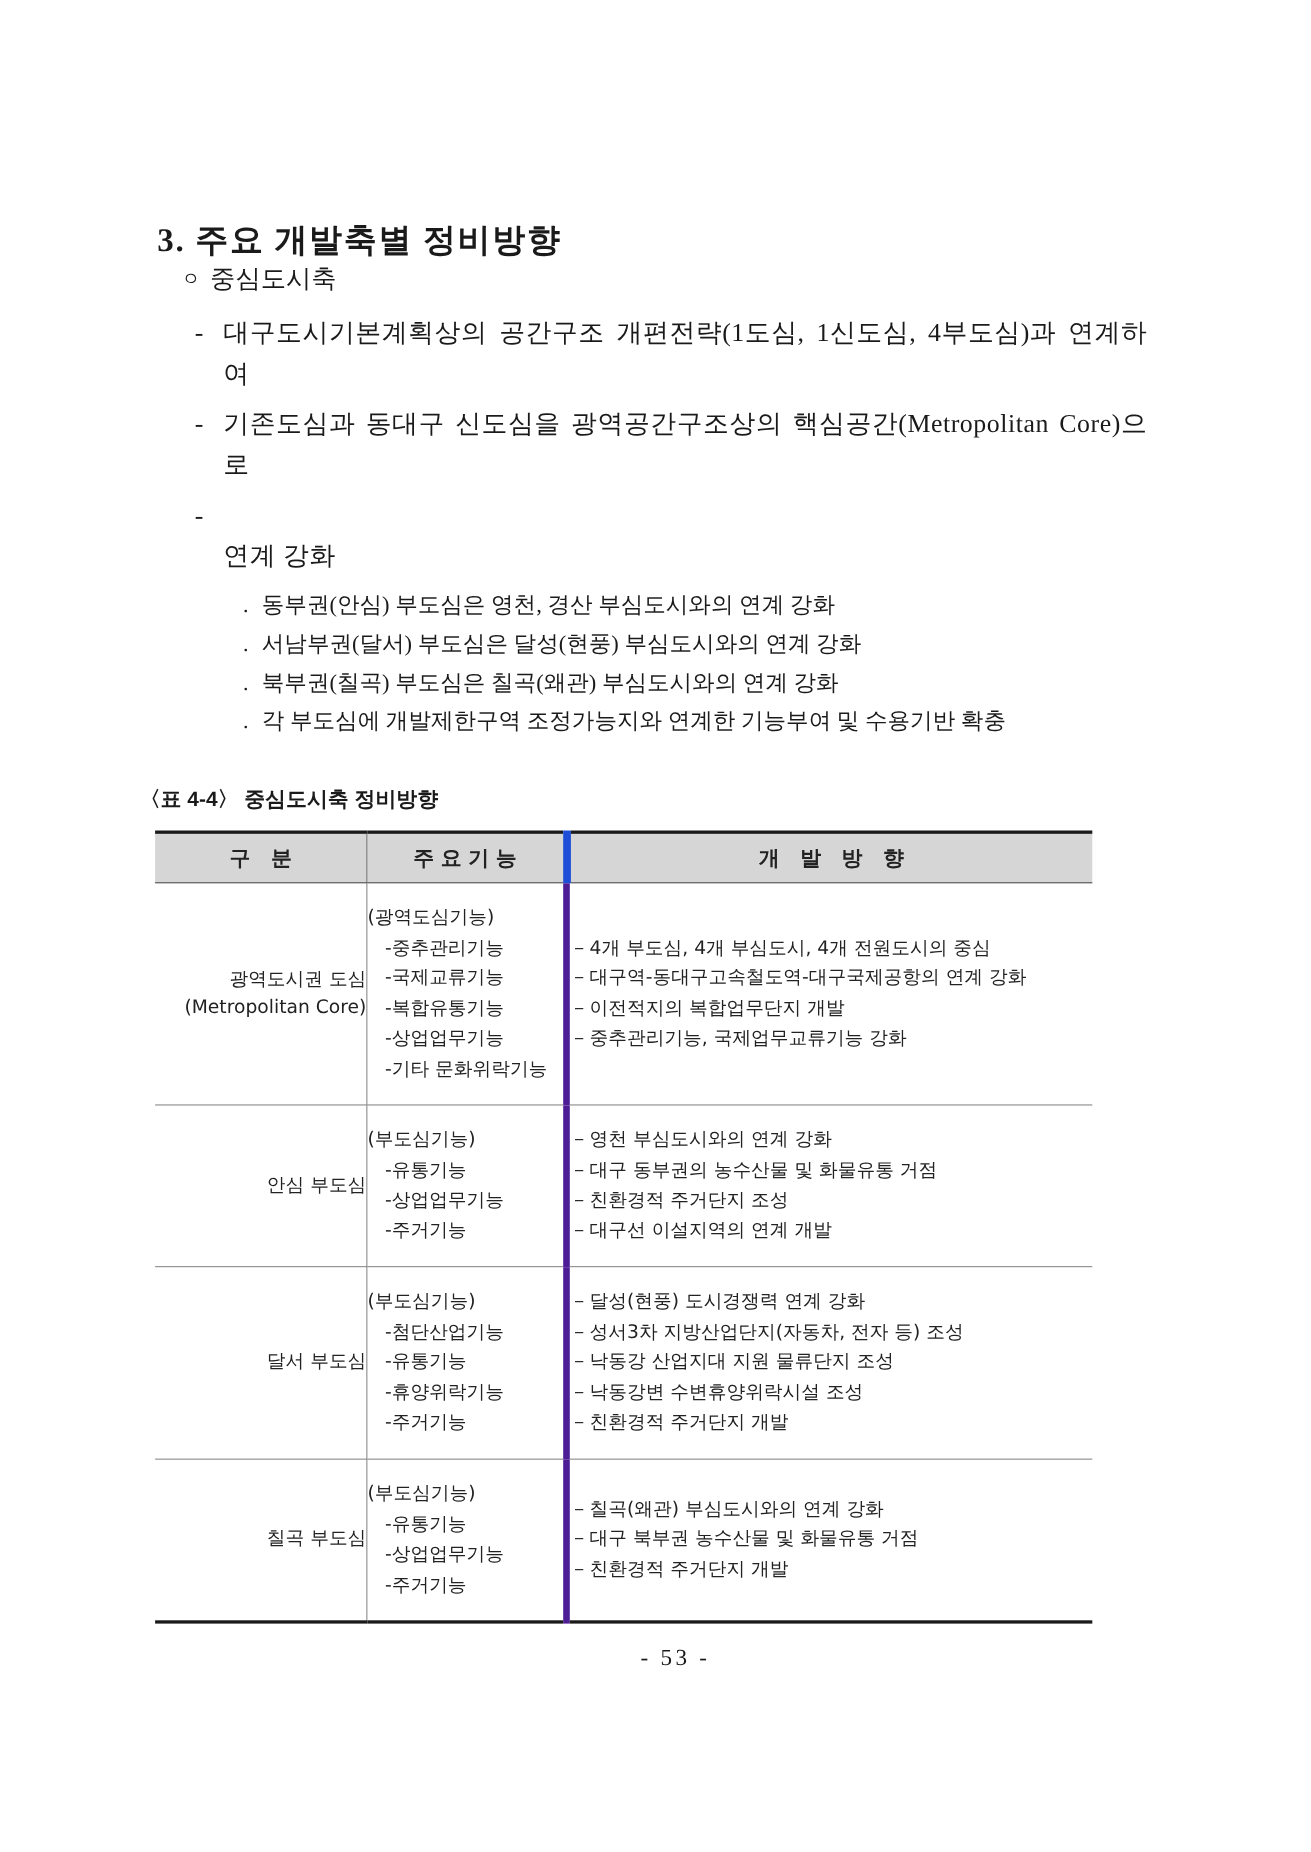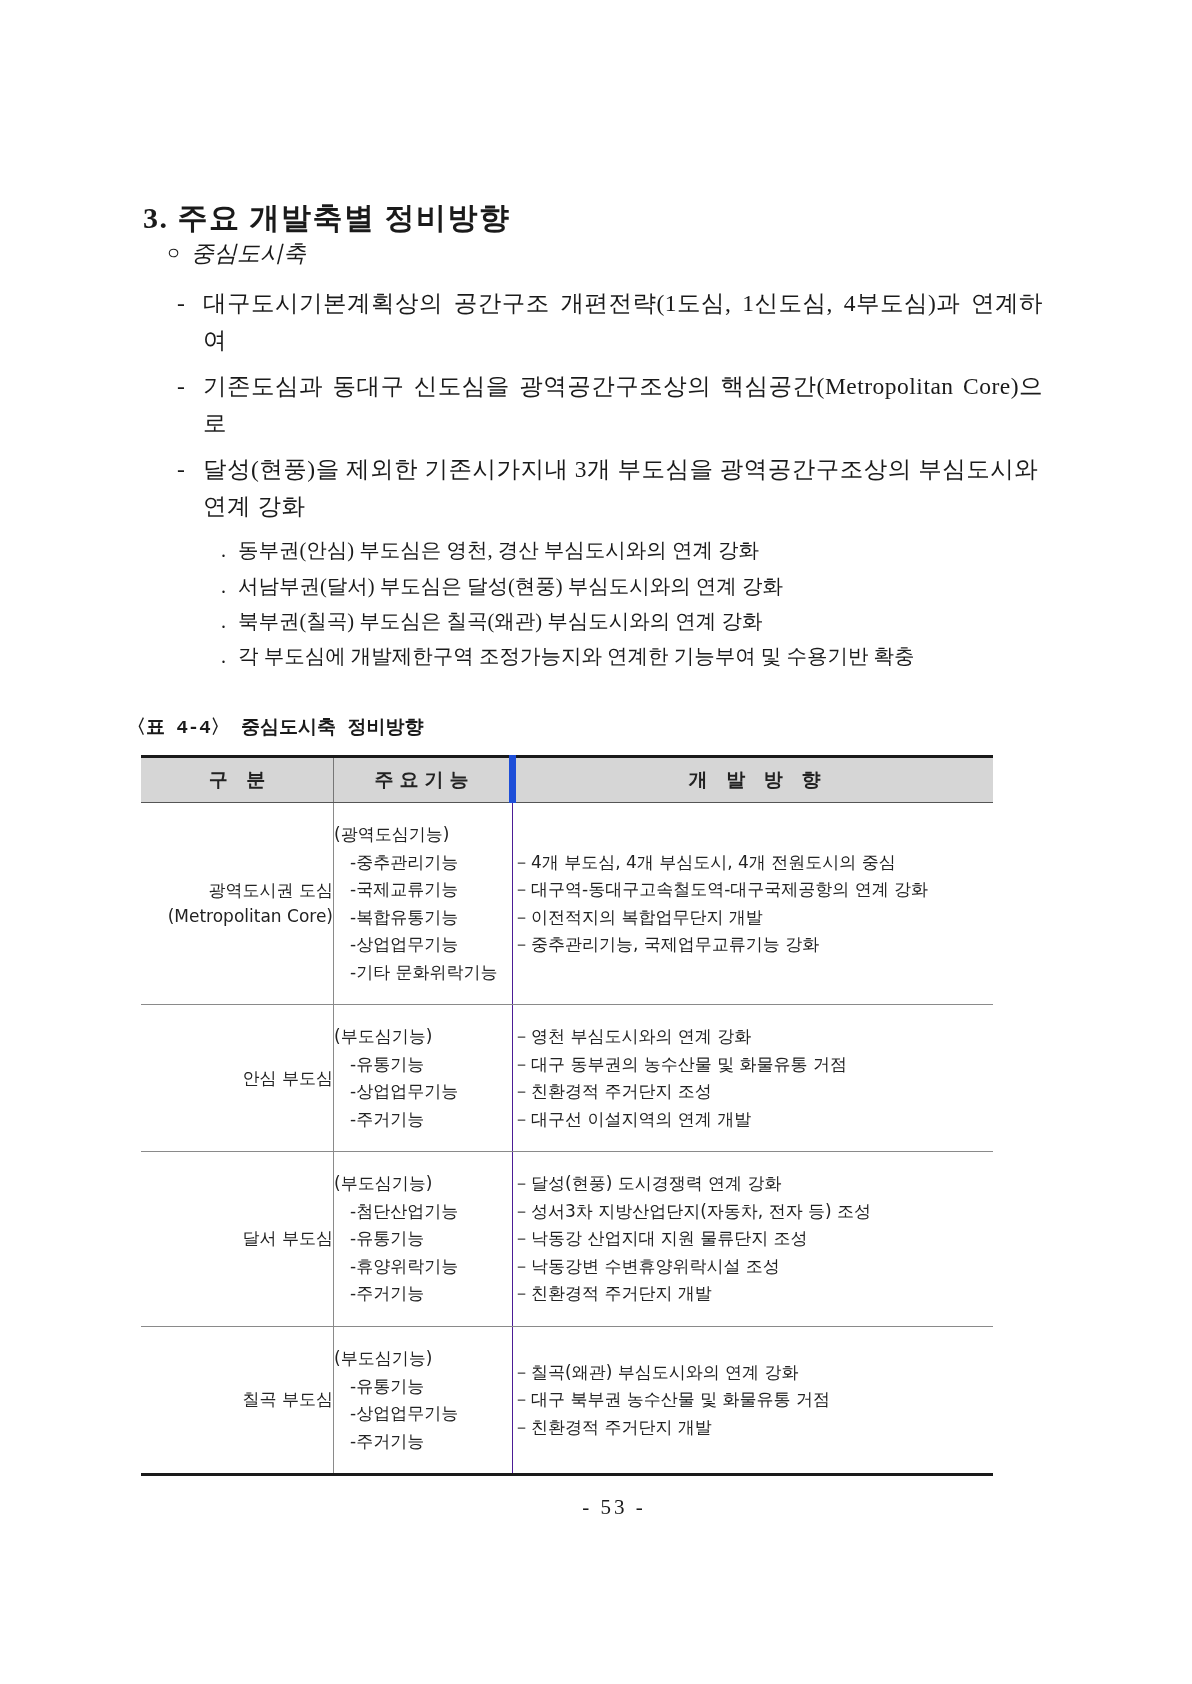--- a/index.html
+++ b/index.html
@@ -52,21 +52,21 @@
     font-size: 23px;
     line-height: 1.42;
     margin-bottom: 14px;
   }
   .lvl1 .marker {
     width: 26px;
     flex: 0 0 26px;
     font-size: 17px;
     line-height: 1.9;
   }
-  .lvl1 .txt { flex: 1 1 auto; font-style: italic; }
+  .lvl1 .txt { flex: 1 1 auto; }
 
   .lvl2 {
     display: flex;
     align-items: flex-start;
     margin-left: 34px;
     font-size: 23.5px;
     line-height: 1.58;
     margin-bottom: 9px;
   }
   .lvl2 .marker {
@@ -98,21 +98,21 @@
   }
   .lvl3 .txt { flex: 1 1 auto; white-space: nowrap; }
 
   
   .table-caption {
     position: absolute;
     left: 127px;
     top: 714px;
     font-size: 19px;
     font-weight: bold;
-    font-family: Liberation Mono, monospace;
+    font-family: Liberation Sans, sans-serif;
     letter-spacing: 0px;
     white-space: nowrap;
   }
 
   .tbl-wrap {
     position: absolute;
     left: 141px;
     top: 755px;
     width: 852px;
   }
@@ -151,21 +151,21 @@
     border-right: 1px solid #8a8a8a;
     line-height: 1.5;
     font-size: 17px;
   }
   td.col-div .eng {
     font-family: "DejaVu Sans", "Liberation Sans", sans-serif;
     letter-spacing: 0px;
   }
   td.col-fn {
     width: 178px;
-    border-right: 1px solid #4c1d95;
+    border-right: 6px solid #4c1d95;
     padding-left: 24px;
     line-height: 1.62;
     font-size: 17px;
     vertical-align: middle;
   }
   td.col-fn .head { display: block; }
   td.col-fn .sub { display: block; padding-left: 16px; }
   td.col-dev {
     padding-left: 30px;
     line-height: 1.62;
@@ -212,21 +212,21 @@
     <div class="lvl2">
       <span class="marker">-</span>
       <span class="txt">
         <span class="wide">기존도심과  동대구   신도심을  광역공간구조상의  핵심공간(Metropolitan  Core)으로</span><br>
       </span>
     </div>
 
     <div class="lvl2">
       <span class="marker">-</span>
       <span class="txt">
-        <span class="wide">달성(현풍)을   제외한  기존시가지내  3개  부도심을  광역공간구조상의  부심도시와</span><br>
+        <br>
         <span class="wide">연계 강화</span>
       </span>
     </div>
 
     <div class="lvl3">
       <span class="marker">.</span>
       <span class="txt">동부권(안심) 부도심은 영천, 경산 부심도시와의 연계 강화</span>
     </div>
     <div class="lvl3">
       <span class="marker">.</span>

